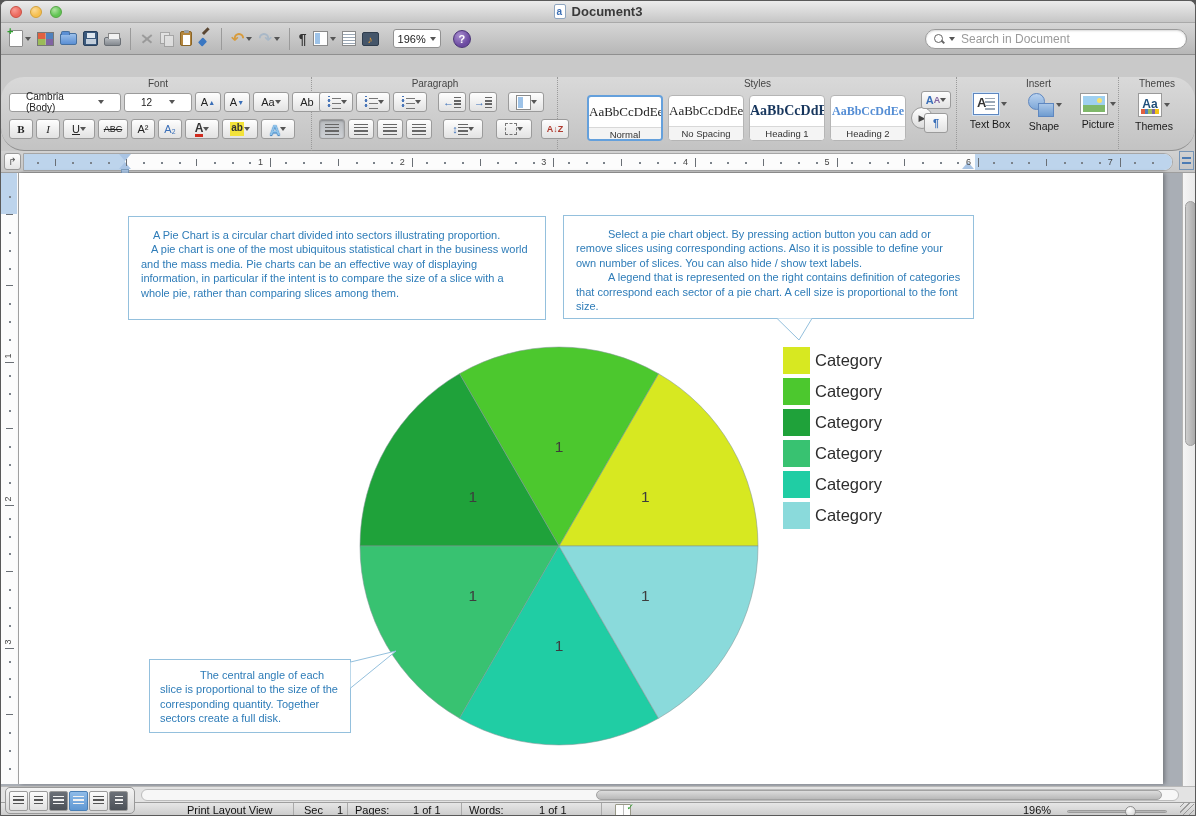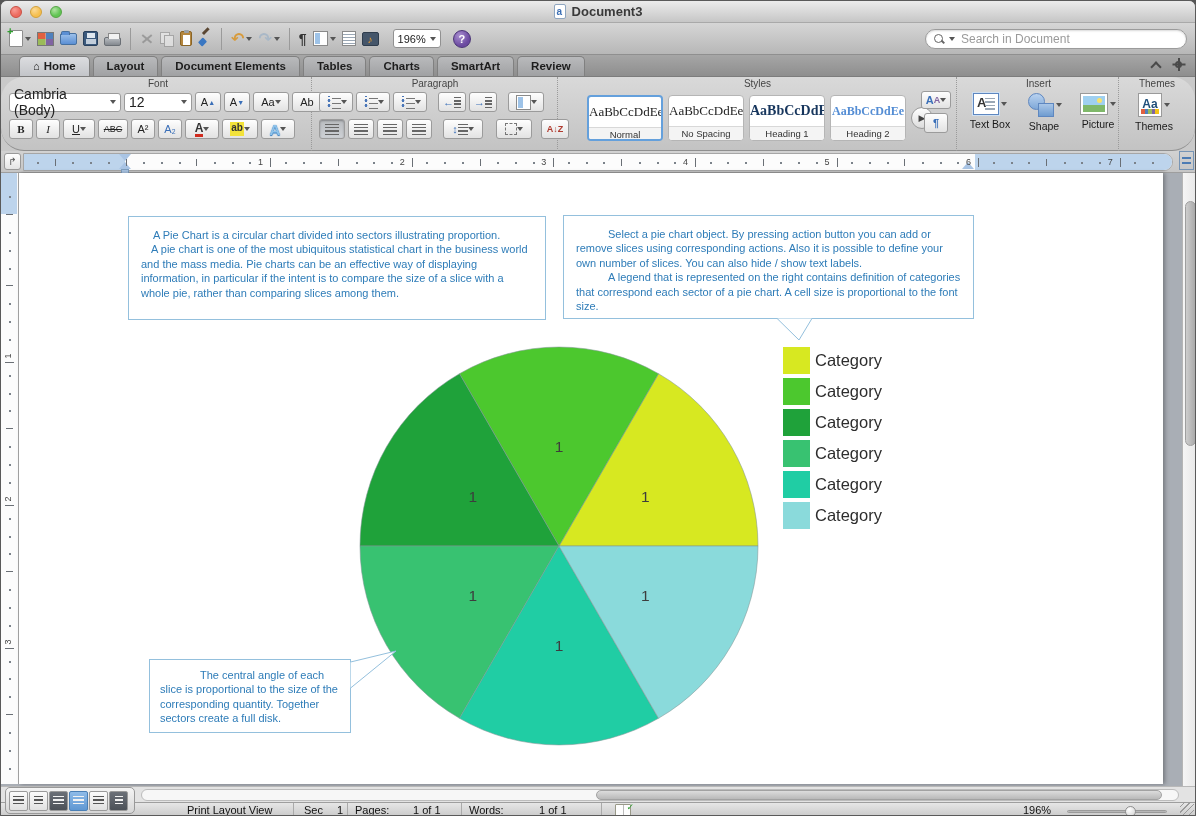--- a/index.html
+++ b/index.html
@@ -69,21 +69,21 @@
   .gear .c{position:absolute;left:3px;top:3px;width:7px;height:7px;border:2px solid #4a4a4a;border-radius:50%;}
   .gear .b1,.gear .b2{position:absolute;left:6px;top:0;width:2px;height:13px;background:#4a4a4a;}
   .gear .b2{transform:rotate(90deg);}
   
   .ribbon{position:absolute;left:0;top:76px;width:100%;height:74px;background:linear-gradient(#d9d9d9,#c3c3c3);border-bottom:1px solid #8f8f8f;border-radius:23px;}
   .rgroup{position:absolute;top:0;height:74px;border-right:1px dotted #9a9a9a;}
   .glabel{position:absolute;top:1px;left:0;right:0;text-align:center;font-size:10px;color:#454545;}
   .rrow{position:absolute;display:flex;align-items:center;gap:3px;}
   .rbtn{background:linear-gradient(#fefefe,#e2e2e2);border:1px solid #9b9b9b;border-radius:3px;height:20px;display:flex;align-items:center;justify-content:center;padding:0 4px;font-size:11px;color:#222;}
   .rbtn.pressed{background:linear-gradient(#b9bcc0,#cdd0d4);box-shadow:inset 0 1px 2px rgba(0,0,0,.3);}
-  .combo{background:#fff;border:1px solid #9b9b9b;border-radius:3px;height:19px;display:flex;align-items:center;font-size:14px;color:#222;padding:0 4px;justify-content:space-between;}
+  .combo{background:#fff;border:1px solid #9b9b9b;border-radius:3px;height:19px;display:flex;align-items:center;font-size:10px;color:#222;padding:0 16px;justify-content:space-between;}
   .combo .dd{margin-left:4px;}
   .lines-ic{width:15px;height:13px;background:
     radial-gradient(circle,#4a76b8 1.3px,transparent 1.6px) left 1px top 2px/4px 5px repeat-y,
     repeating-linear-gradient(#777 0 1.4px,transparent 1.4px 5px) right 0 top 2px/9px 12px no-repeat;}
   .align-ic{width:14px;height:11px;background:repeating-linear-gradient(#666 0 1.3px,transparent 1.3px 3.2px);}
   .bluearrow{color:#3a6fb8;font-size:11px;font-weight:700;}
   .chip{background:#fff;border:1px solid #b5b5b5;border-radius:4px;width:76px;height:46px;overflow:hidden;text-align:center;}
   .chip.sel{border:2px solid #64a0dc;}
   .chip .sample{display:block;height:30px;line-height:30px;font-family:"Liberation Serif","DejaVu Serif",serif;font-size:13px;color:#222;white-space:nowrap;overflow:hidden;}
   .chip .cname{display:block;height:14px;line-height:13px;font-size:9.5px;color:#333;border-top:1px solid #d8d8d8;background:#f4f4f4;white-space:nowrap;overflow:hidden;}
@@ -234,37 +234,20 @@
         <span class="dd"></span>
       </div>
     <div class="helpbtn">?</div>
   </div>
   <div class="searchwrap">
     <span class="mag"></span>
     <span class="dd"></span>
     <input type="text" placeholder="Search in Document" style="">
   </div>
 
-  <div class="tabbar">
-    <div class="tab active"><span class="home-ic">⌂</span><span>Home</span></div>
-    <div class="tab">Layout</div>
-    <div class="tab">Document Elements</div>
-    <div class="tab">Tables</div>
-    <div class="tab">Charts</div>
-    <div class="tab">SmartArt</div>
-    <div class="tab">Review</div>
-    <div class="tabbar-right">
-      <span class="chev"></span>
-      <span class="gear">
-          <span class="c"></span>
-          <span class="b1"></span>
-          <span class="b2"></span>
-        </span>
-    </div>
-  </div>
 
   <div class="ribbon">
 
     <div class="rgroup" style="left:4px;width:307px;">
       <div class="glabel">Font</div>
       <div class="rrow" style="left:4px;top:15px;">
         <div class="combo" style="width:112px;">
             <span>Cambria (Body)</span>
             <span class="dd"></span>
           </div>

